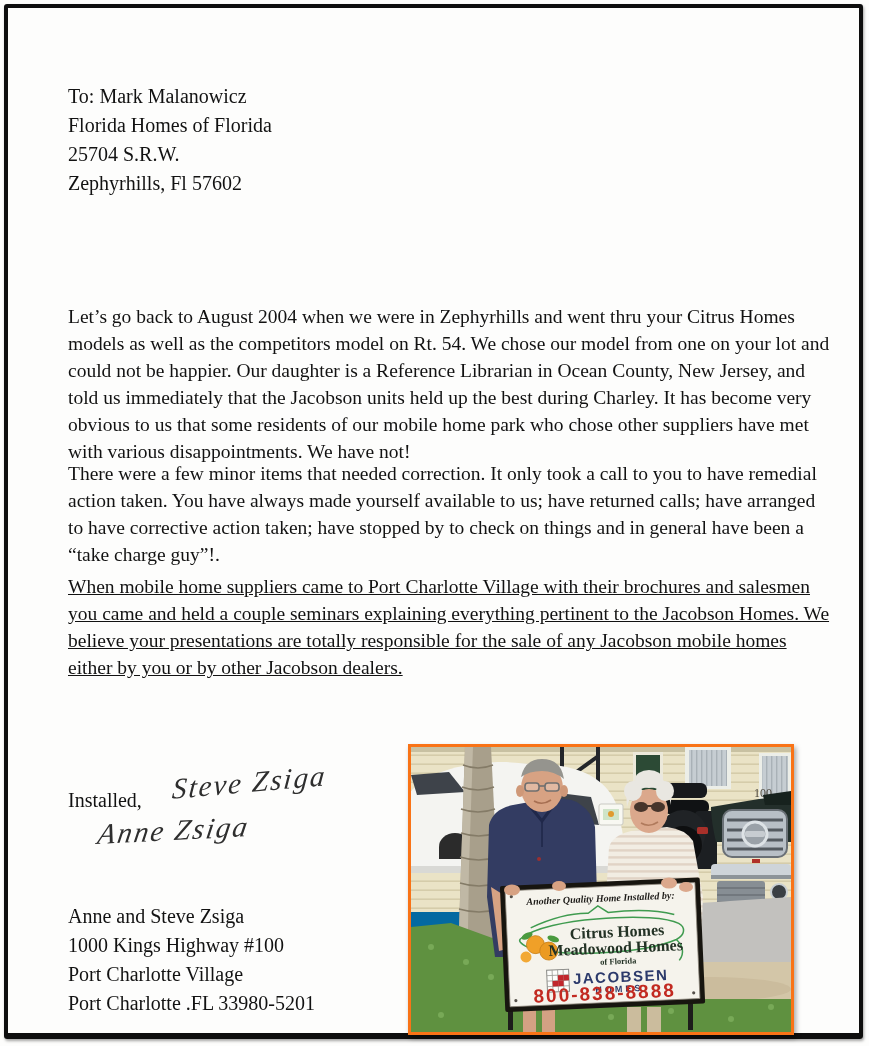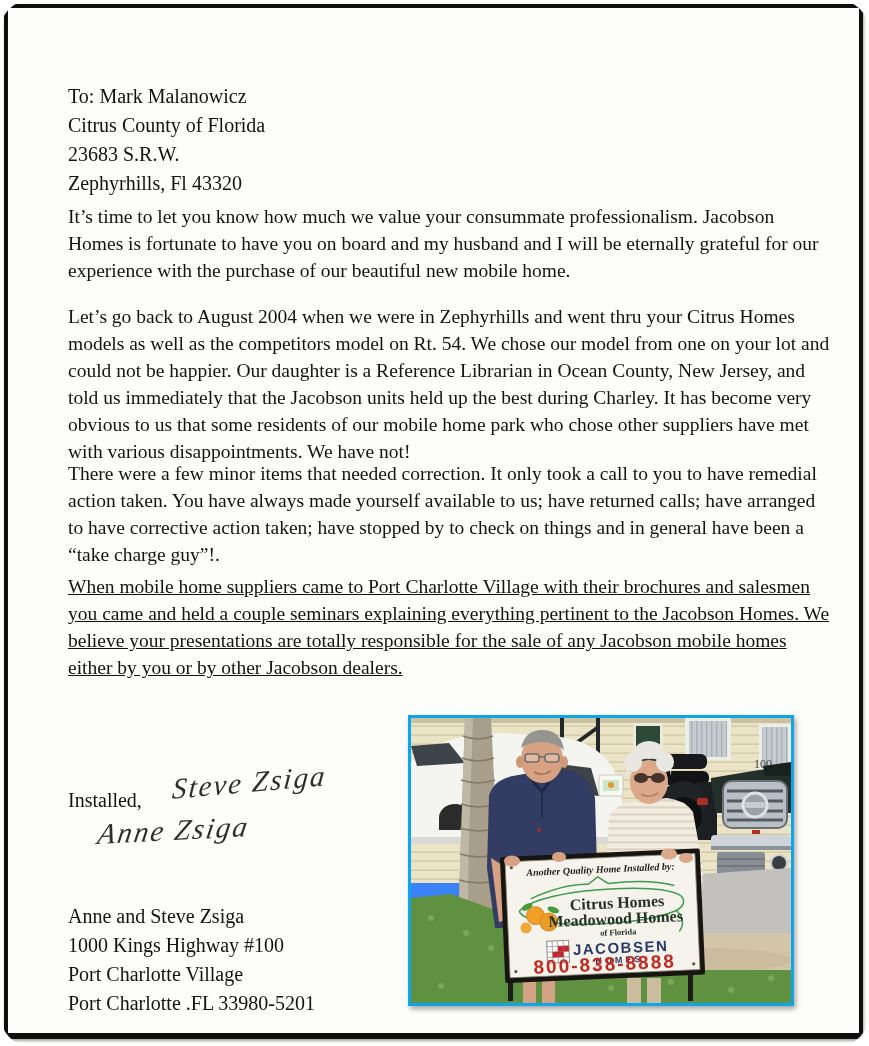--- a/index.html
+++ b/index.html
@@ -1,58 +1,57 @@
 <!DOCTYPE html>
 <html><head>
 <meta charset="utf-8">
 <style>
   html,body { margin:0; padding:0; background:#ffffff; }
   .page {
     position:relative; width:869px; height:1046px; background:#fdfdfc; overflow:hidden;
-    font-family:"Liberation Serif", serif; color:#121212;border-radius:31px;
+    font-family:"Liberation Serif", serif; color:#121212;
   }
   .frame {
     position:absolute; left:4px; top:4px; right:6px; bottom:7px;
     border:4px solid #0e0e0e; border-bottom-width:6px; border-right-width:4px;
     border-radius:3px; box-shadow:1px 2px 3px rgba(0,0,0,0.35);
     pointer-events:none;
   }
   .block { position:absolute; left:68px; width:766px; font-size:19.5px; line-height:27px; }
   .addr  { line-height:29px; font-size:20px; }
   .recipient { top:82px; }
   .p1 { top:203px; } .p2 { top:303px; } .p3 { top:460px; } .p4 { top:573px;text-decoration:underline; } .p5 { top:689px; }
   .closing { top:787px; width:200px; font-size:20px; }
   .sender { top:902px; }
   .sig {
     position:absolute; font-style:italic; color:#2e2e2e;
     font-size:29px; letter-spacing:2px; white-space:nowrap;
   }
   .sig1 { left:172px; top:766px; transform:rotate(-5deg) skewX(-10deg); }
   .sig2 { left:98px;  top:814px; transform:rotate(-3deg) skewX(-12deg); }
   .photo {
-    position:absolute; left:408px; top:715px; width:380px; height:285px;
-    border:3px solid #0ea5e9; background:#3b82f6;
+    position:absolute; left:408px; top:744px; width:380px; height:285px;
+    border:3px solid #f97316; background:#0369a1;
     box-shadow:2px 3px 5px rgba(0,0,0,0.35);
   }
   .photo svg { display:block; }
 </style>
 </head>
 <body>
 
 <div class="page">
   <div class="frame"></div>
 
   <div class="block addr recipient">
     <div>To: Mark Malanowicz</div>
-    <div>Citrus County of Florida</div>
-    <div>23683 S.R.W.</div>
-    <div>Zephyrhills, Fl 43320</div>
+    <div>Florida Homes of Florida</div>
+    <div>25704 S.R.W.</div>
+    <div>Zephyrhills, Fl 57602</div>
   </div>
 
-  <div class="block p1">It’s time to let you know how much we value your consummate professionalism.  Jacobson Homes is fortunate to have you on board and my husband and I will be eternally grateful for our experience with the purchase of our beautiful new mobile home.</div>
   <div class="block p2">Let’s go back to August 2004 when we were in Zephyrhills and went thru your Citrus Homes models as well as the competitors model on Rt. 54.  We chose our  model from one on your lot and could not be happier.  Our daughter is a Reference Librarian in Ocean County, New Jersey, and told us immediately that the Jacobson units held up the best during Charley.  It has become very obvious to us that some residents of our mobile home park who chose other suppliers  have met with various disappointments.  We have not!</div>
   <div class="block p3">There were a few minor items that needed correction.  It only took a call to you to have remedial action taken.  You have always made yourself available to us; have returned calls; have arranged to have corrective action taken; have stopped by to check on things and in general have been a “take charge guy”!.</div>
   <div class="block p4">When mobile home suppliers came to Port Charlotte Village with their brochures and salesmen you came and held a couple seminars explaining everything pertinent to the  Jacobson Homes.  We believe your presentations are totally responsible for the sale of any Jacobson mobile homes either by you or by other Jacobson dealers.</div>
 
   <div class="block closing">Installed,</div>
   <div class="sig sig1">Steve Zsiga</div>
   <div class="sig sig2">Anne Zsiga</div>
 
   <div class="block addr sender">
     <div>Anne and Steve Zsiga</div>

